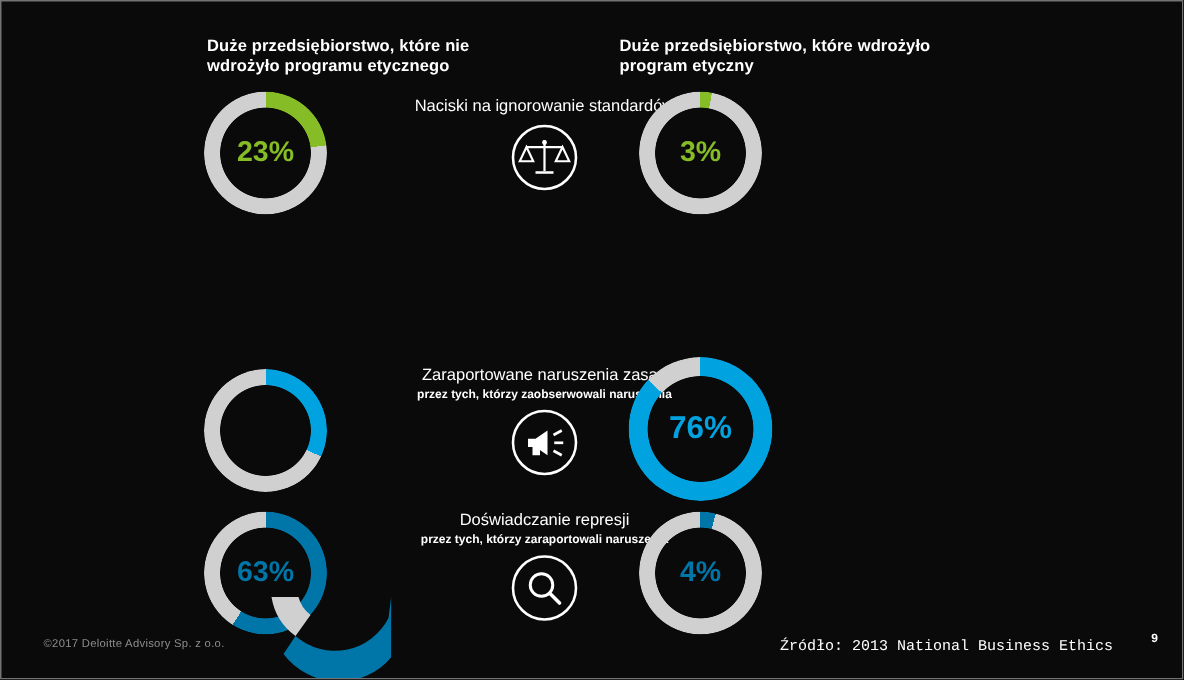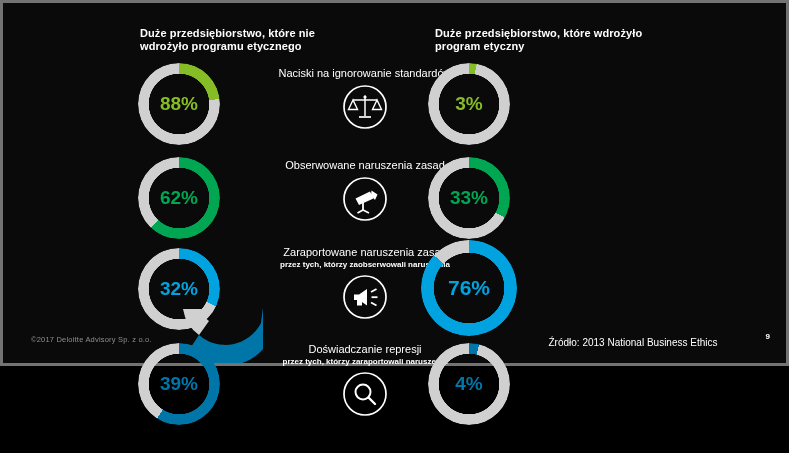--- a/index.html
+++ b/index.html
@@ -4,36 +4,36 @@
 <style>
   * { box-sizing: border-box; margin: 0; padding: 0; }
   html, body {
     width: 789px; height: 453px;
     background: #000000;
     font-family: "Liberation Sans", sans-serif;
     overflow: hidden;
   }
   #slide {
     position: relative;
-    width: 789px; height: 366px;
+    width: 789px; height: 453px;
     background: #0a0a0a;
-    border: 3px solid #737373;
+    border: 1px solid #737373;
   }
 
   
   .col-header {
     position: absolute;
     color: #ffffff;
     font-size: 11px;
     font-weight: bold;
     line-height: 13px;
     letter-spacing: 0.1px;
   }
   #hdr-left  { left: 137px; top: 24px;  width: 215px; text-align: left; }
-  #hdr-right { left: 412px; top: 24px;  width: 215px; text-align: left; margin-left: 20px; }
+  #hdr-right { left: 412px; top: 24px;  width: 215px; text-align: left; }
 
   
   .row { position: absolute; left: 0; width: 789px; }
   #row-0 { top: 58px;  height: 92px; }
   #row-1 { top: 152px; height: 92px; }
   #row-2 { top: 243px; height: 95px; }
   #row-3 { top: 338px; height: 92px; text-decoration: underline; }
 
   
   .center-block {
@@ -78,22 +78,23 @@
     font-size: 7.5px;
     letter-spacing: 0.2px;
     margin-top: 12px;
   }
   #source {
     position: absolute;
     right: 38px; bottom: 14px;
     color: #ffffff;
     font-size: 10px;
     line-height: 13px;
-    text-align: center;
+    text-align: left;
     width: 230px;
+    font-family: Liberation Mono, monospace;
   }
   #pagenum {
     position: absolute;
     right: 16px; bottom: 22px;
     color: #ffffff;
     font-size: 8px;
     font-weight: bold;
   }
 
   
@@ -128,48 +129,24 @@
           <circle cx="23" cy="13" r="1.6" fill="#fff"></circle>
           <path d="M11 16 L6.5 25.5 L15.5 25.5 Z" fill="none" stroke="#fff" stroke-width="1.4"></path>
           <path d="M35 16 L30.5 25.5 L39.5 25.5 Z" fill="none" stroke="#fff" stroke-width="1.4"></path>
           <line x1="17" y1="33" x2="29" y2="33" stroke="#fff" stroke-width="1.7"></line>
         </svg>
       </span>
     </div>
     <div class="donut" style="width: 82px; height: 82px; top: 2px; left: 425px; background: conic-gradient(rgb(134, 188, 37) 0deg, rgb(134, 188, 37) 10.8deg, rgb(208, 208, 208) 10.8deg, rgb(208, 208, 208) 360deg); border-radius: 50%; mask-image: radial-gradient(circle, transparent 30px, rgb(0, 0, 0) 30.5px);">
       
     </div>
-  <div class="pct" style="position: absolute; left: 135px; top: 2px; width: 82px; height: 82px; color: rgb(134, 188, 37); display: flex; align-items: center; justify-content: center; font-size: 19px; font-weight: bold; font-family: &quot;Liberation Sans&quot;, sans-serif;">88%</div>
+  <div class="pct" style="position: absolute; left: 135px; top: 2px; width: 82px; height: 82px; color: rgb(134, 188, 37); display: flex; align-items: center; justify-content: center; font-size: 19px; font-weight: bold; font-family: &quot;Liberation Sans&quot;, sans-serif;">23%</div>
       <div class="pct" style="position: absolute; left: 425px; top: 2px; width: 82px; height: 82px; color: rgb(134, 188, 37); display: flex; align-items: center; justify-content: center; font-size: 19px; font-weight: bold; font-family: &quot;Liberation Sans&quot;, sans-serif;">3%</div>
     </div>
 
-  <div class="row" id="row-1">
-    <div class="donut" style="width: 82px; height: 82px; top: 2px; left: 135px; background: conic-gradient(rgb(0, 166, 81) 0deg, rgb(0, 166, 81) 223.2deg, rgb(208, 208, 208) 223.2deg, rgb(208, 208, 208) 360deg); border-radius: 50%; mask-image: radial-gradient(circle, transparent 30px, rgb(0, 0, 0) 30.5px);">
-      
-    </div>
-    <div class="center-block" style="top: 4px;">
-      <div class="center-title">Obserwowane naruszenia zasad</div>
-
-      <span class="icon-wrap">
-        <svg viewBox="0 0 46 46">
-          <circle cx="23" cy="23" r="21" fill="none" stroke="#ffffff" stroke-width="1.7"></circle>
-          <path d="M13.5 22.5 L28 15.5 L31.5 22.5 L17 29 Z" fill="#ffffff"></path>
-          <path d="M29.5 14.5 L35.5 18.5 L33 24 L29 19.5 Z" fill="#ffffff"></path>
-          <line x1="21" y1="26" x2="21" y2="34" stroke="#fff" stroke-width="1.8"></line>
-          <line x1="21" y1="34" x2="15.5" y2="37" stroke="#fff" stroke-width="1.7"></line>
-          <line x1="21" y1="34" x2="27" y2="37" stroke="#fff" stroke-width="1.7"></line>
-        </svg>
-      </span>
-    </div>
-    <div class="donut" style="width: 82px; height: 82px; top: 2px; left: 425px; background: conic-gradient(rgb(0, 166, 81) 0deg, rgb(0, 166, 81) 118.8deg, rgb(208, 208, 208) 118.8deg, rgb(208, 208, 208) 360deg); border-radius: 50%; mask-image: radial-gradient(circle, transparent 30px, rgb(0, 0, 0) 30.5px);">
-      
-    </div>
-  <div class="pct" style="position: absolute; left: 135px; top: 2px; width: 82px; height: 82px; color: rgb(0, 166, 81); display: flex; align-items: center; justify-content: center; font-size: 19px; font-weight: bold; font-family: &quot;Liberation Sans&quot;, sans-serif;">62%</div>
-      <div class="pct" style="position: absolute; left: 425px; top: 2px; width: 82px; height: 82px; color: rgb(0, 166, 81); display: flex; align-items: center; justify-content: center; font-size: 19px; font-weight: bold; font-family: &quot;Liberation Sans&quot;, sans-serif;">33%</div>
-    </div>
 
   <div class="row" id="row-2">
     <div class="donut" style="width: 82px; height: 82px; top: 2px; left: 135px; background: conic-gradient(rgb(0, 163, 224) 0deg, rgb(0, 163, 224) 115.2deg, rgb(208, 208, 208) 115.2deg, rgb(208, 208, 208) 360deg); border-radius: 50%; mask-image: radial-gradient(circle, transparent 30px, rgb(0, 0, 0) 30.5px);">
       
     </div>
     <div class="center-block" style="top: 0px;">
       <div class="center-title">Zaraportowane naruszenia zasad</div>
       <div class="center-sub">przez tych, którzy zaobserwowali naruszenia</div>
       <span class="icon-wrap">
         <svg viewBox="0 0 46 46">
@@ -178,21 +155,20 @@
           <rect x="15" y="26" width="5" height="5.5" fill="#ffffff"></rect>
           <line x1="29" y1="18" x2="34.5" y2="15" stroke="#fff" stroke-width="1.8"></line>
           <line x1="29.5" y1="23.2" x2="35.5" y2="23.2" stroke="#fff" stroke-width="1.8"></line>
           <line x1="29" y1="28.5" x2="34.5" y2="31.5" stroke="#fff" stroke-width="1.8"></line>
         </svg>
       </span>
     </div>
     <div class="donut big" style="width: 96px; height: 96px; top: -6px; left: 418px; background: conic-gradient(rgb(0, 163, 224) 0deg, rgb(0, 163, 224) 313.2deg, rgb(208, 208, 208) 313.2deg, rgb(208, 208, 208) 360deg); border-radius: 50%; mask-image: radial-gradient(circle, transparent 35px, rgb(0, 0, 0) 35.5px);">
       
     </div>
-  <div class="pct" style="position: absolute; left: 135px; top: 2px; width: 82px; height: 82px; color: rgb(0, 163, 224); display: flex; align-items: center; justify-content: center; font-size: 19px; font-weight: bold; font-family: &quot;Liberation Sans&quot;, sans-serif;">32%</div>
       <div class="pct" style="position: absolute; left: 418px; top: -6px; width: 96px; height: 96px; color: rgb(0, 163, 224); display: flex; align-items: center; justify-content: center; font-size: 21px; font-weight: bold; font-family: &quot;Liberation Sans&quot;, sans-serif;">76%</div>
     </div>
 
   <div class="row" id="row-3">
     <div class="donut" style="width: 82px; height: 82px; top: 2px; left: 135px; background: conic-gradient(rgb(0, 118, 168) 0deg, rgb(0, 118, 168) 212.4deg, rgb(208, 208, 208) 212.4deg, rgb(208, 208, 208) 360deg); border-radius: 50%; mask-image: radial-gradient(circle, transparent 30px, rgb(0, 0, 0) 30.5px);">
       
     </div>
     <div class="center-block" style="top: 2px;">
       <div class="center-title">Doświadczanie represji</div>
       <div class="center-sub">przez tych, którzy zaraportowali naruszenia</div>
@@ -200,21 +176,21 @@
         <svg viewBox="0 0 46 46">
           <circle cx="23" cy="23" r="21" fill="none" stroke="#ffffff" stroke-width="1.7"></circle>
           <circle cx="21" cy="21" r="7.5" fill="none" stroke="#ffffff" stroke-width="2"></circle>
           <line x1="26.5" y1="26.5" x2="33" y2="33" stroke="#ffffff" stroke-width="2.4" stroke-linecap="round"></line>
         </svg>
       </span>
     </div>
     <div class="donut" style="width: 82px; height: 82px; top: 2px; left: 425px; background: conic-gradient(rgb(0, 118, 168) 0deg, rgb(0, 118, 168) 14.4deg, rgb(208, 208, 208) 14.4deg, rgb(208, 208, 208) 360deg); border-radius: 50%; mask-image: radial-gradient(circle, transparent 30px, rgb(0, 0, 0) 30.5px);">
       
     </div>
-  <div class="pct" style="position: absolute; left: 135px; top: 2px; width: 82px; height: 82px; color: rgb(0, 118, 168); display: flex; align-items: center; justify-content: center; font-size: 19px; font-weight: bold; font-family: &quot;Liberation Sans&quot;, sans-serif;">39%</div>
+  <div class="pct" style="position: absolute; left: 135px; top: 2px; width: 82px; height: 82px; color: rgb(0, 118, 168); display: flex; align-items: center; justify-content: center; font-size: 19px; font-weight: bold; font-family: &quot;Liberation Sans&quot;, sans-serif;">63%</div>
       <div class="pct" style="position: absolute; left: 425px; top: 2px; width: 82px; height: 82px; color: rgb(0, 118, 168); display: flex; align-items: center; justify-content: center; font-size: 19px; font-weight: bold; font-family: &quot;Liberation Sans&quot;, sans-serif;">4%</div>
     </div>
 
   <div id="corner-swoosh">
     <svg viewBox="0 0 84 54" width="84" height="54">
       <path d="M 4 0 A 40 40 0 0 0 20 26 L 30 12 A 22 22 0 0 1 22 0 Z" fill="#d0d0d0"></path>
       <path d="M 20 26 A 40 40 0 0 0 82 14 L 84 -2 L 84 40 A 46 46 0 0 1 12 38 Z" fill="#0076a8"></path>
     </svg>
   </div>
 

